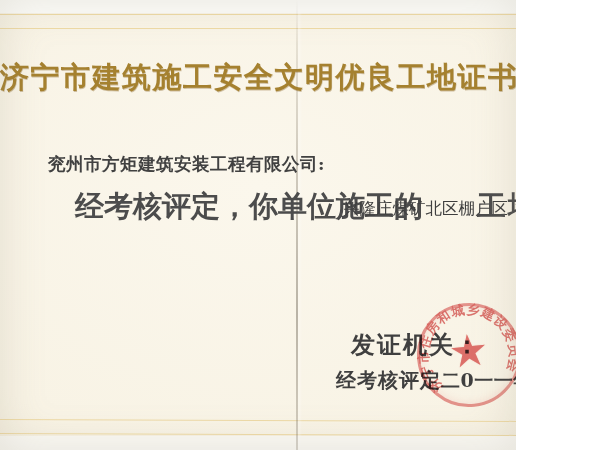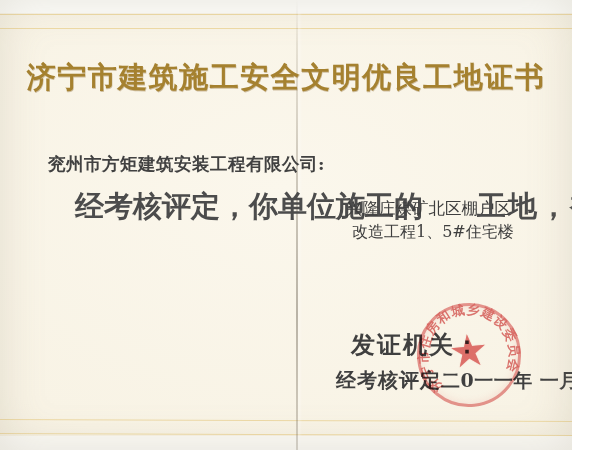--- a/index.html
+++ b/index.html
@@ -1,19 +1,19 @@
 <!DOCTYPE html>
 <html><head>
 <meta charset="utf-8">
 <style>
   html,body { margin:0; padding:0; }
   body { width:600px; height:450px; overflow:hidden; font-family:"DejaVu Sans", sans-serif; }
 
   .photo {
-    position:relative; width:572px; height:450px; overflow:hidden;
+    position:relative; width:516px; height:450px; overflow:hidden;
     background:
       radial-gradient(130% 110% at 50% 42%, #fbf7ec 0%, #f8f3e5 55%, #efe8d5 88%, #e9e1cc 100%);
   }
   .vignette {
     position:absolute; inset:0; pointer-events:none;
     box-shadow: inset 0 0 45px rgba(150,140,118,0.22);
   }
 
   
   .strip-top    { position:absolute; left:0; top:0; width:600px; height:13px; background:#fdfdfa; }
@@ -125,21 +125,20 @@
 
   <div class="title">济宁市建筑施工安全文明优良工地证书</div>
 
 
   <div class="addressee">兖州市方矩建筑安装工程有限公司:</div>
 
   <div class="body-big line1-prefix">经考核评定，你单位施工的</div>
 
   <div class="project-insert">
     <div class="project-line1">兴隆庄煤矿北区棚户区</div>
-    <div class="project-line2">改造工程1、5#住宅楼</div>
   </div>
 
   <div class="body-big line1-suffix">工地，被</div>
 
 
   <div class="issuer">发证机关：</div>
 
   <div class="date-row">
     <span class="date-label">经考核评定</span><span class="date-value">二0一一年 一月二十日</span>
   </div>

